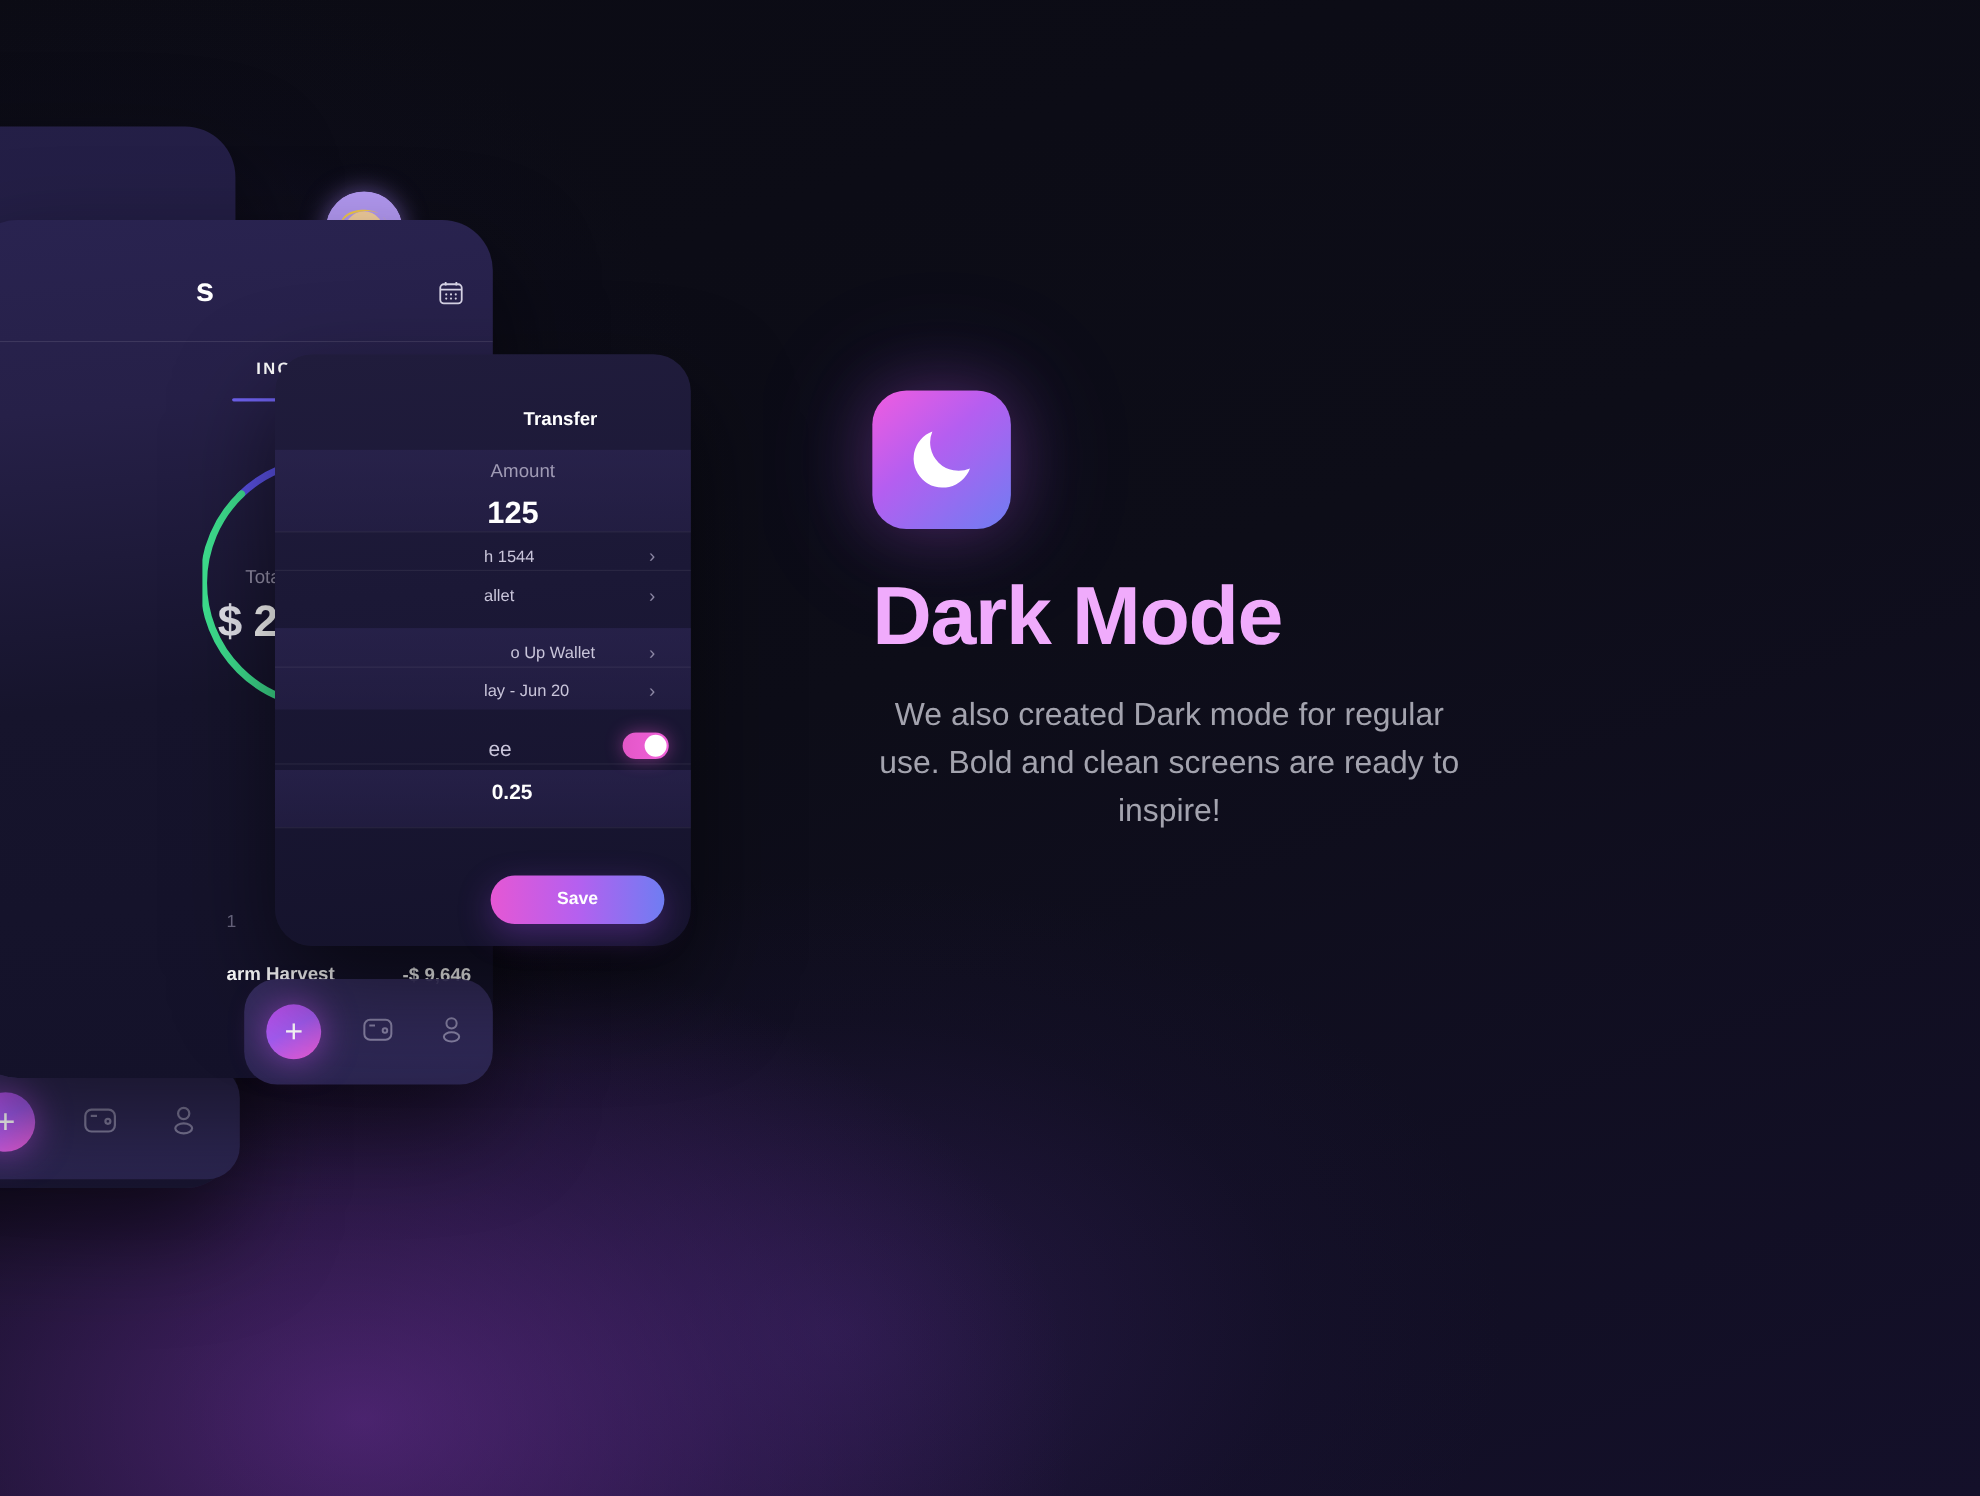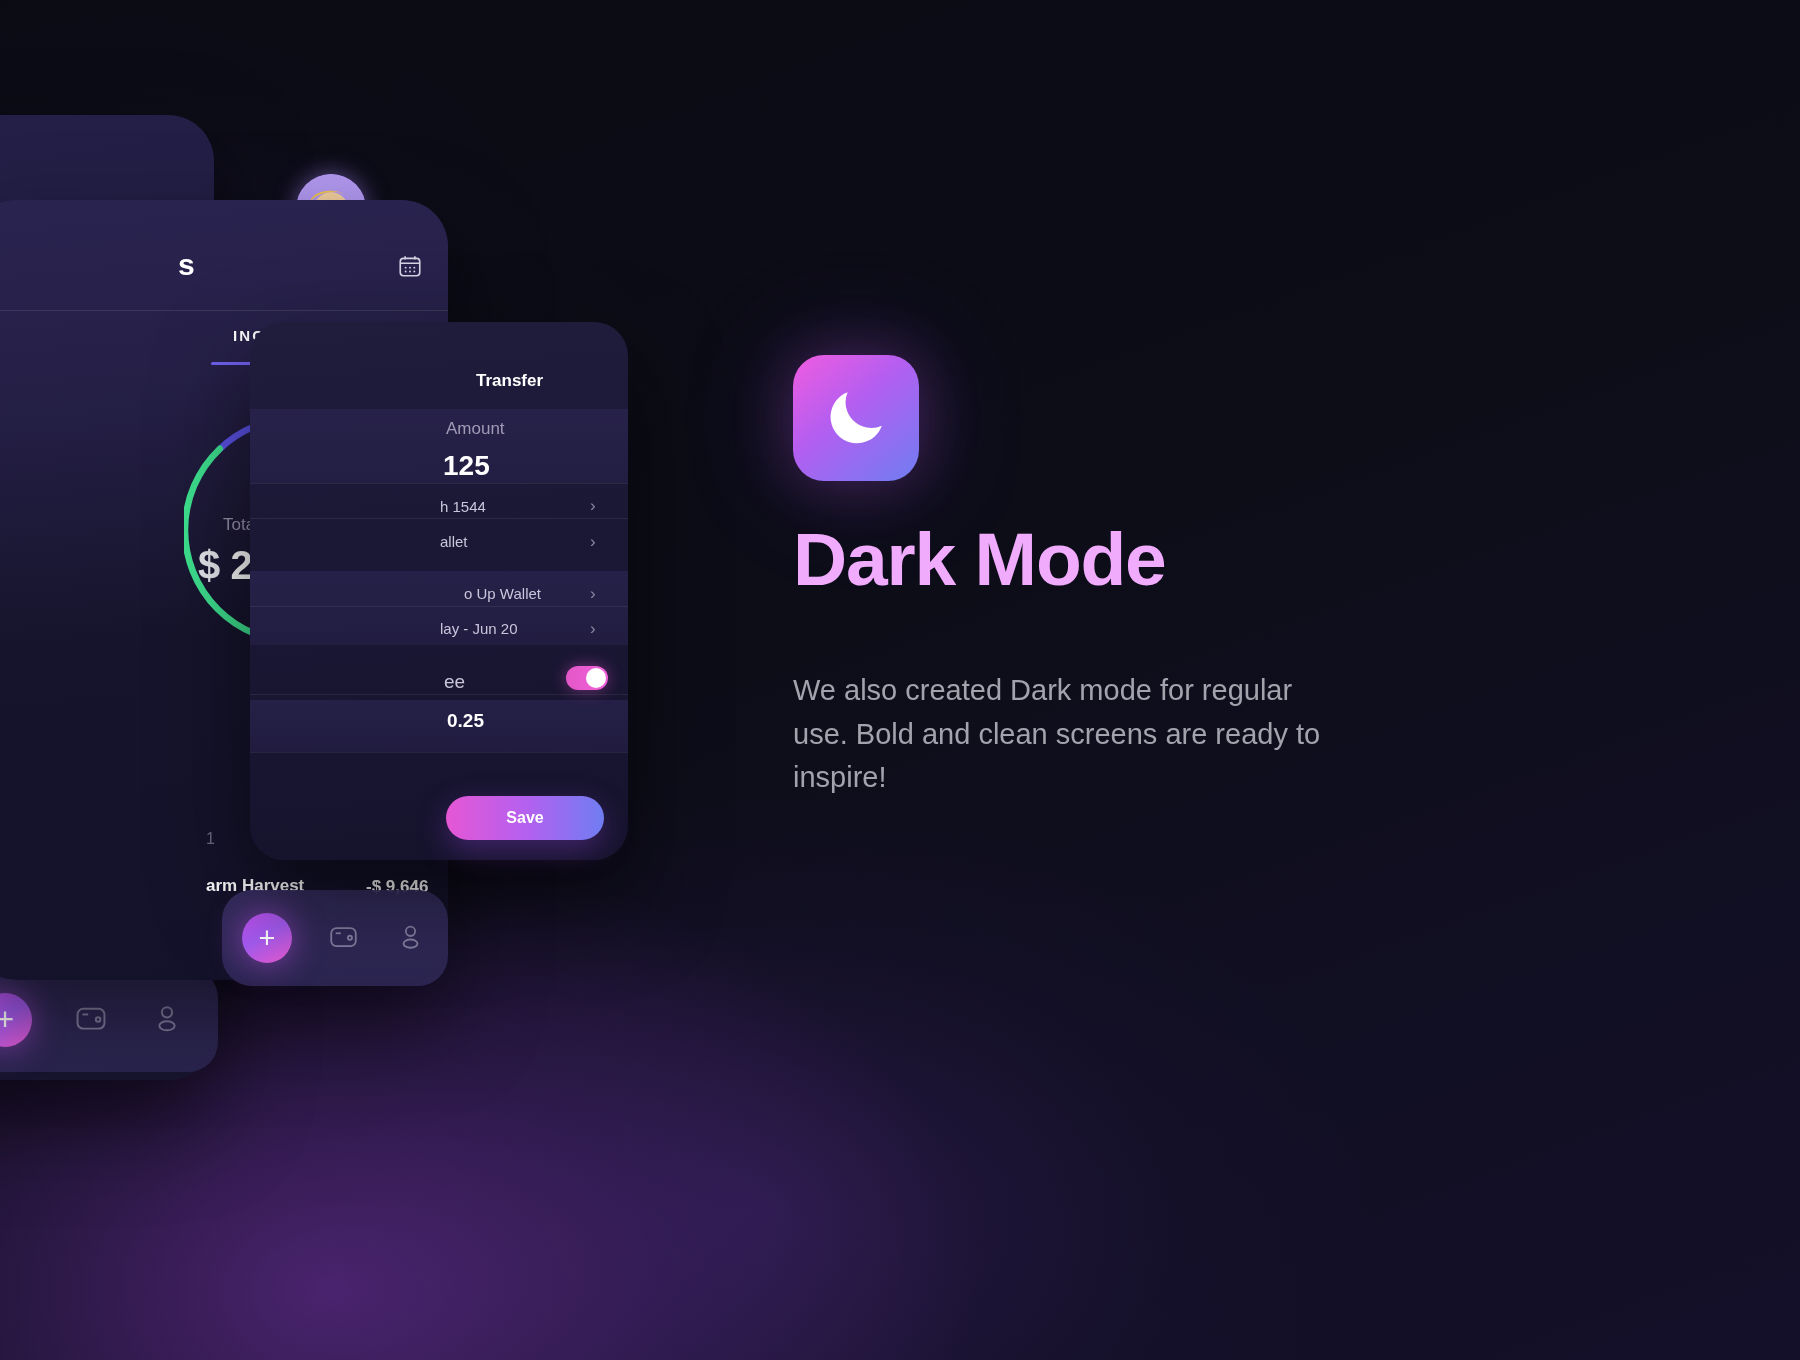--- a/index.html
+++ b/index.html
@@ -231,22 +231,23 @@
   .hero-icon {
     width:126px; height:126px; border-radius:31px;
     background: linear-gradient(140deg,#f05ce0 0%, #b55ef0 42%, #6f7df2 100%);
     display:flex; align-items:center; justify-content:center;
     box-shadow: 0 0 60px rgba(190,80,230,0.30), 0 0 120px rgba(120,90,240,0.18);
   }
   .hero-title {
     margin-top:41px; color:#f0abfc; font-size:75px; font-weight:700; letter-spacing:-1.2px; line-height:1;
   }
   .hero-sub {
-    margin-top:72px; color:#a3a3ae; font-size:29px; line-height:1.5; max-width:540px;
+    margin-top:32px; color:#a3a3ae; font-size:29px; line-height:1.5; max-width:540px;
     font-weight:400;
+    text-align:center;
   }
 </style>
 </head>
 <body>
 
 <div class="bg-base"></div>
 
 <div class="phone" id="phone1"></div>
 
 <div class="p1-avatar">

